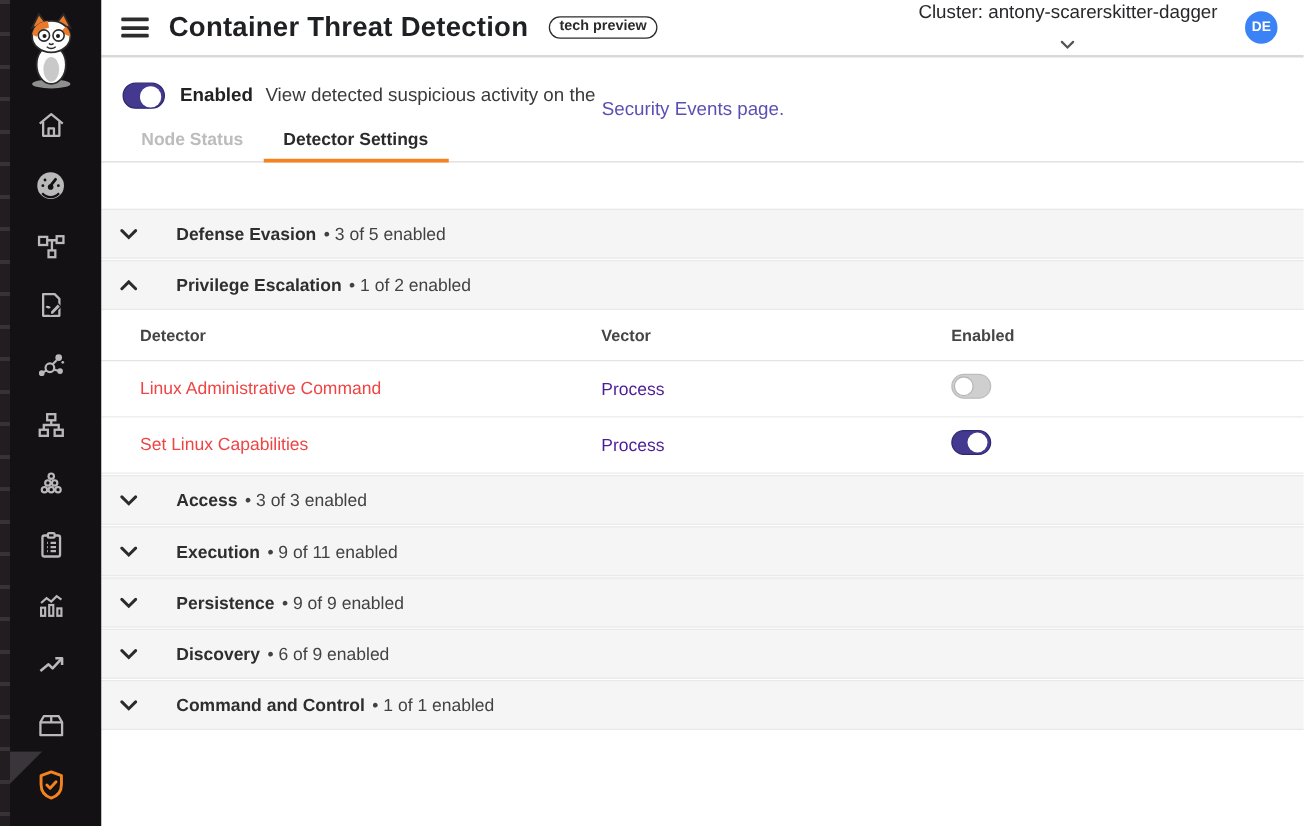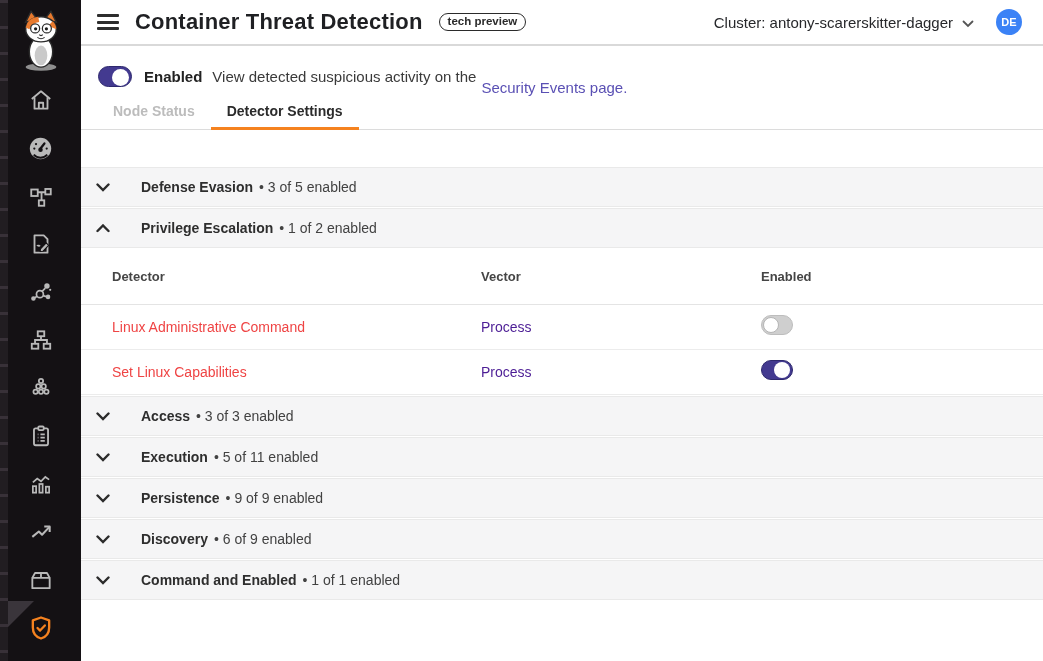--- a/index.html
+++ b/index.html
@@ -24,21 +24,21 @@
   .topbar { height:46px; flex:0 0 46px; border-bottom:2px solid #d9d9d9;
     display:flex; align-items:center; justify-content:space-between; padding:0 21px 0 16px; }
   .topbar-left { display:flex; align-items:center; gap:16px; }
   .hamburger { width:22px; height:16px; display:flex; flex-direction:column; justify-content:space-between;
     background:none; border:none; cursor:pointer; padding:0; }
   .hamburger span { display:block; height:3px; background:#2d2d2d; border-radius:1px; }
   .page-title { font-size:22px; font-weight:800; color:#1f2023; letter-spacing:.2px; }
   .badge { font-size:11.5px; font-weight:600; color:#2b2b2b; border:1.5px solid #2b2b2b;
     border-radius:10px; padding:2px 8px 3px; line-height:1; }
   .topbar-right { display:flex; align-items:center; gap:22px; }
-  .cluster { display:flex; align-items:center; gap:9px; cursor:pointer; font-size:15px; color:#27282b; }
+  .cluster { display:flex; align-items:center; gap:9px; cursor:pointer; font-size:15px; color:#27282b;flex-direction:column; }
   .avatar { width:26px; height:26px; border-radius:50%; background:#3b82f6; color:#fff;
     font-size:11px; font-weight:700; display:flex; align-items:center; justify-content:center; cursor:pointer; }
 
   
   .toolbar { padding:15px 0 0; border-bottom:1px solid #dcdcdc; }
   .enable-row { display:flex; align-items:center; padding-left:17px; height:30px; }
   .enable-label { font-size:15px; font-weight:700; color:#222; margin-left:12px; }
   .enable-desc { font-size:15px; color:#3a3a3a; margin-left:10px; }
   .link { font-size:15px; color:#5a50b4; margin-left:5px; text-decoration:none; cursor:pointer;margin-top:22px; }
   .tabs { display:flex; margin-top:12px; padding-left:16px; }
@@ -63,21 +63,21 @@
   .content { padding-top:37px; }
   .acc-row { height:40px; background:#f5f5f6; border-top:1px solid #e9e9e9; border-bottom:1px solid #e9e9e9;
     margin-bottom:1px; display:flex; align-items:center; padding-left:15px; cursor:pointer; }
   .chev { width:14px; display:flex; align-items:center; }
   .acc-name { font-size:14px; font-weight:700; color:#2e2e2e; margin-left:31px; }
   .acc-meta { font-size:14px; color:#424242; margin-left:6px; }
 
   
   .det-table { background:#fff; margin-bottom:1px; }
   .t-head, .t-row { display:grid; grid-template-columns:400px 280px 1fr; align-items:center; }
-  .t-head { height:56px; border-bottom:1px solid #e4e4e4; }
+  .t-head { height:40px; border-bottom:1px solid #e4e4e4; }
   .t-head div { font-size:13px; font-weight:700; color:#454545; }
   .t-row { height:45px; border-bottom:1px solid #ececec; }
   .c1 { padding-left:31px; }
   .det-link { font-size:14px; color:#ef4444; text-decoration:none; cursor:pointer; }
   .vector { font-size:14px; color:#4c1d95; }
 </style>
 </head>
 <body>
 
 <div class="app">
@@ -317,21 +317,21 @@
         <span class="acc-meta">• 3 of 3 enabled</span>
       </div>
 
       <div class="acc-row">
         <span class="chev">
           <svg width="14" height="9" viewBox="0 0 14 9" fill="none" stroke="#2b2b2b" stroke-width="2.4" stroke-linecap="round">
               <path d="M1.5 1.5 L7 7 L12.5 1.5"></path>
             </svg>
         </span>
         <span class="acc-name">Execution</span>
-        <span class="acc-meta">• 5 of 11 enabled</span>
+        <span class="acc-meta">• 9 of 11 enabled</span>
       </div>
 
       <div class="acc-row">
         <span class="chev">
           <svg width="14" height="9" viewBox="0 0 14 9" fill="none" stroke="#2b2b2b" stroke-width="2.4" stroke-linecap="round">
               <path d="M1.5 1.5 L7 7 L12.5 1.5"></path>
             </svg>
         </span>
         <span class="acc-name">Persistence</span>
         <span class="acc-meta">• 9 of 9 enabled</span>
@@ -347,19 +347,19 @@
         <span class="acc-name">Discovery</span>
         <span class="acc-meta">• 6 of 9 enabled</span>
       </div>
 
       <div class="acc-row">
         <span class="chev">
           <svg width="14" height="9" viewBox="0 0 14 9" fill="none" stroke="#2b2b2b" stroke-width="2.4" stroke-linecap="round">
               <path d="M1.5 1.5 L7 7 L12.5 1.5"></path>
             </svg>
         </span>
-        <span class="acc-name">Command and Enabled</span>
+        <span class="acc-name">Command and Control</span>
         <span class="acc-meta">• 1 of 1 enabled</span>
       </div>
 
     </div>
   </div>
 </div>
 
 </body></html>

